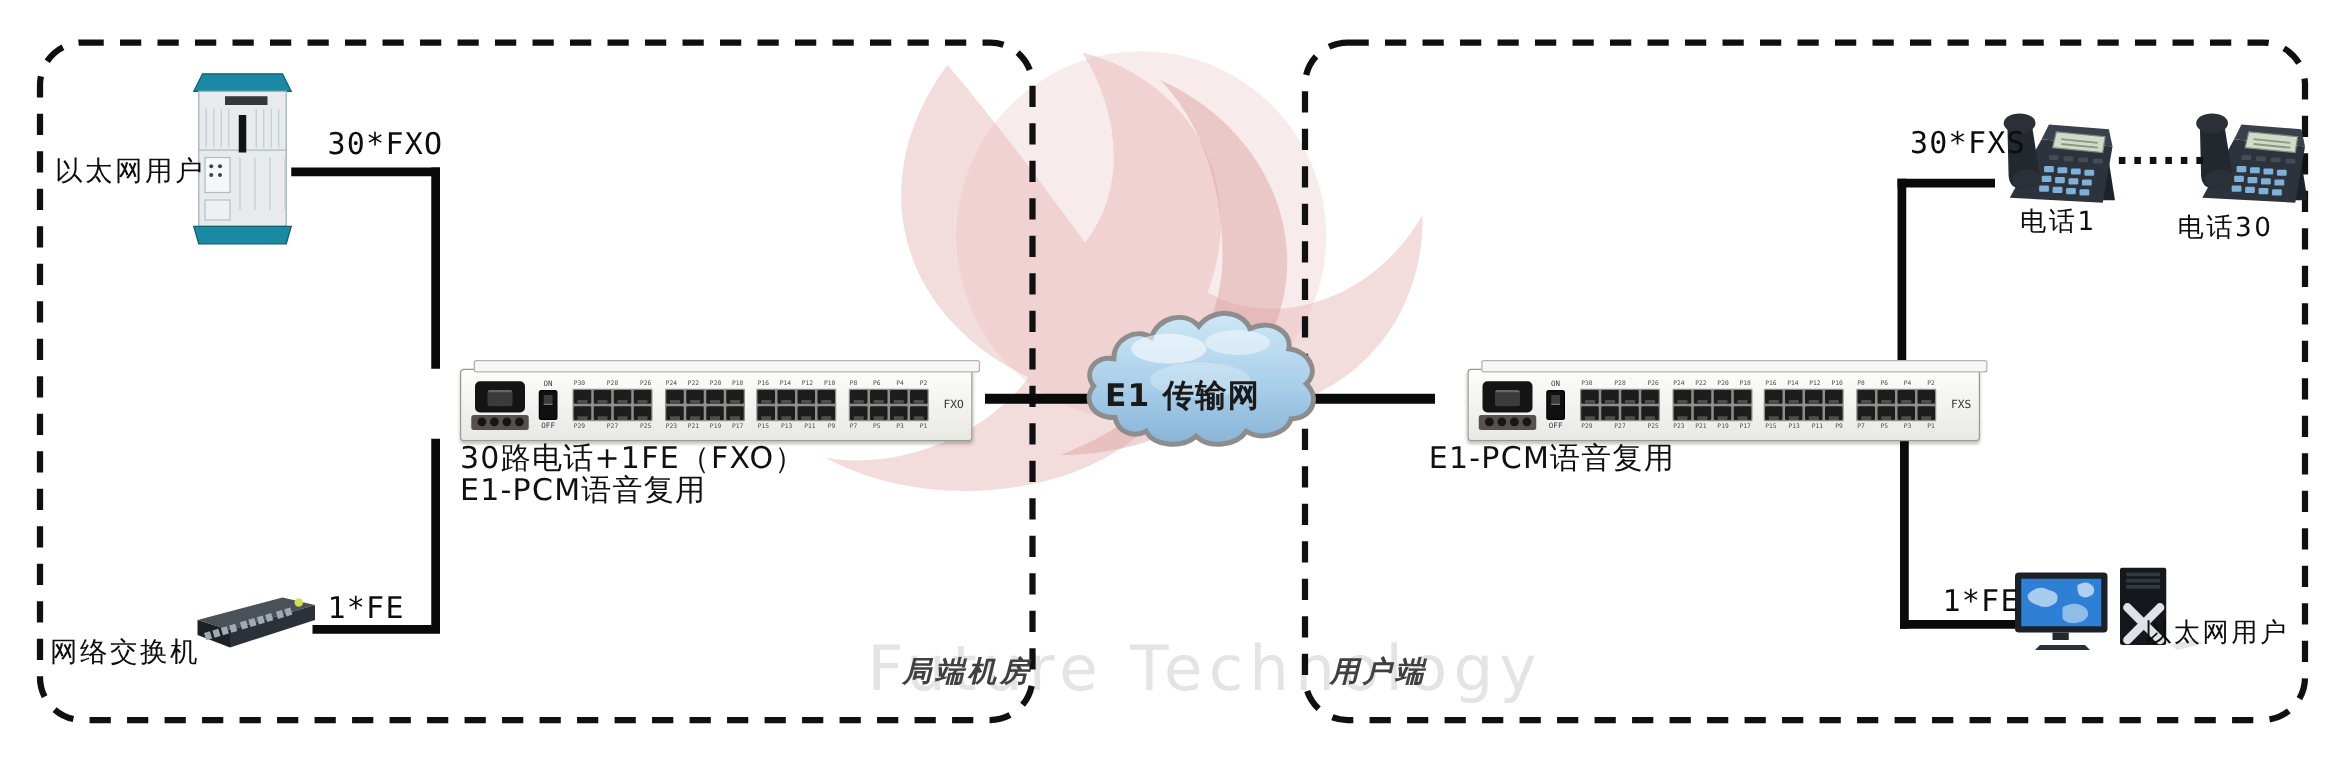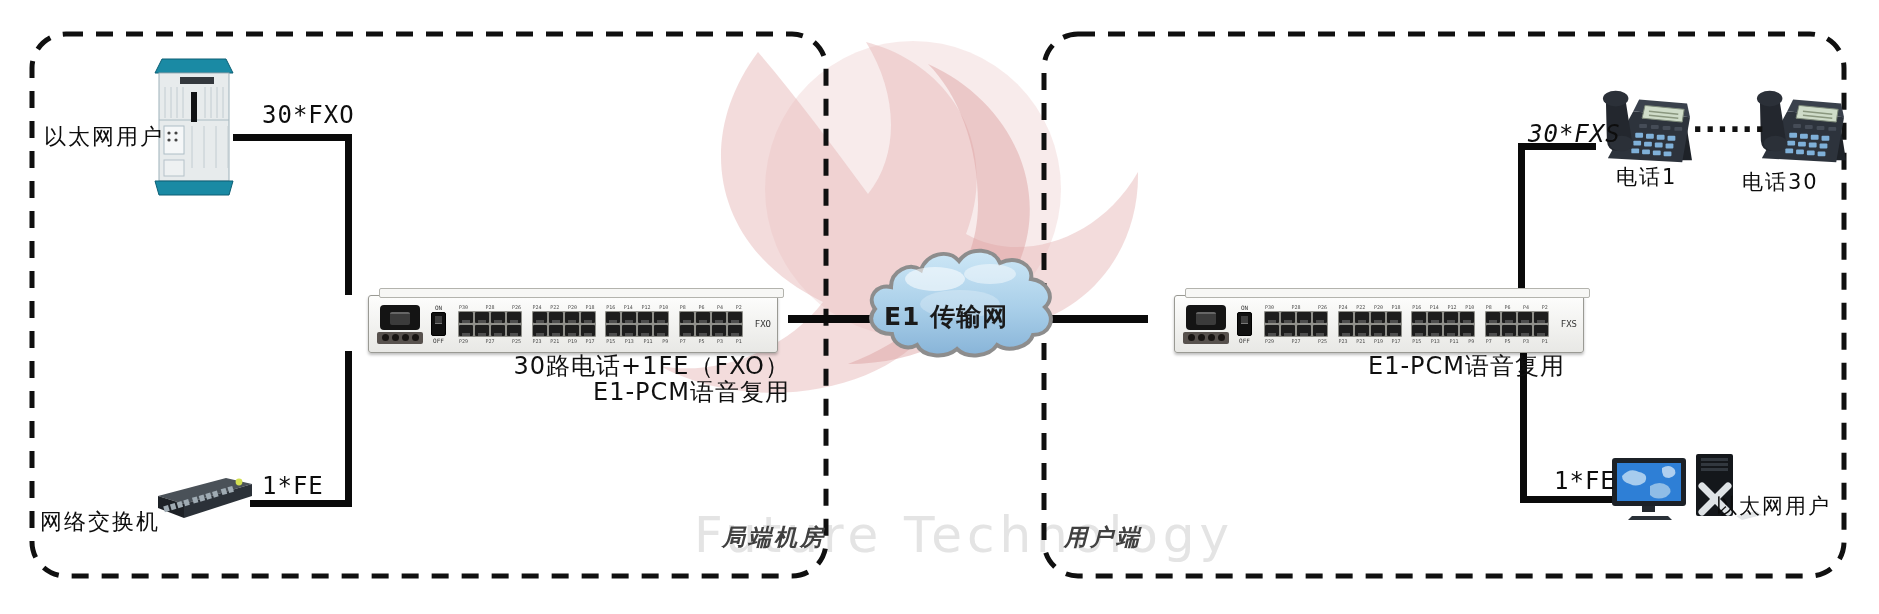--- a/index.html
+++ b/index.html
@@ -21,21 +21,21 @@
 
   
   .lbl{position:absolute;z-index:5;white-space:nowrap;}
   .lbl-cn{font-size:22px;color:#0d0d0d;letter-spacing:2px;}
   .lbl-link{font-family:"DejaVu Sans Mono","Liberation Mono",monospace;font-size:24px;
             color:#0d0d0d;letter-spacing:1px;}
   .lbl-zone{font-size:23px;font-weight:bold;color:#404040;letter-spacing:3px;font-style:italic;}
   .lbl-cloud{font-size:25px;color:#1a1a1a;font-weight:bold;letter-spacing:1px;}
   .lbl-dots{font-size:30px;font-weight:bold;color:#111;letter-spacing:1px;}
 
-  .dev-caption{position:absolute;z-index:5;text-align:right;font-size:24px;color:#101010;
+  .dev-caption{position:absolute;z-index:5;text-align:left;font-size:24px;color:#101010;
                line-height:1.0;letter-spacing:1px;}
   .dev-caption div{margin-bottom:2px;}
 
   
   .device{position:absolute;z-index:4;width:410px;height:58px;box-sizing:border-box;
           background:linear-gradient(#fdfdfc,#e8e8e5);border:1px solid #9a9a94;border-radius:3px;
           box-shadow:0 2px 3px rgba(0,0,0,0.25);display:flex;align-items:center;
           padding:4px 6px 4px 8px;gap:8px;}
   .device::before{content:"";position:absolute;left:10px;right:-7px;top:-8px;height:8px;
           background:#f7f7f5;border:1px solid #b3b3ad;border-radius:2px;}
@@ -439,21 +439,21 @@
             <span>P1</span>
           </div>
         </div>
       </div>
     <span class="dev-porttype">FXS</span>
   </div>
   <div class="dev-caption" style="left:1143px;top:354px;width:422px;">
     <div>E1-PCM语音复用</div>
   </div>
 
-  <div class="lbl lbl-link" style="left:1528px;top:120px;font-style:italic;">30*FXS</div>
+  <div class="lbl lbl-link" style="left:1528px;top:100px;">30*FXS</div>
 
   <svg class="pict" style="left:1592px;top:80px;" width="108" height="90" viewBox="0 0 110 92">
     <polygon points="88,82 102,82 96,44 84,48" fill="#1e2228"></polygon>
     <polygon points="16,80 92,84 100,38 42,32" fill="#2d333c"></polygon>
     <polygon points="42,32 100,38 97,24 48,20" fill="#3a414c"></polygon>
     <polygon points="54,26 94,30 92,43 51,39" fill="#cfdcc9" stroke="#7e8a7a" stroke-width="1"></polygon>
     <line x1="58" y1="32" x2="88" y2="35" stroke="#8a977f" stroke-width="1.5"></line>
     <line x1="58" y1="36" x2="88" y2="39" stroke="#8a977f" stroke-width="1.5"></line>
     <g fill="#454c57">
       <rect x="48" y="45" width="8" height="4" rx="1"></rect>

